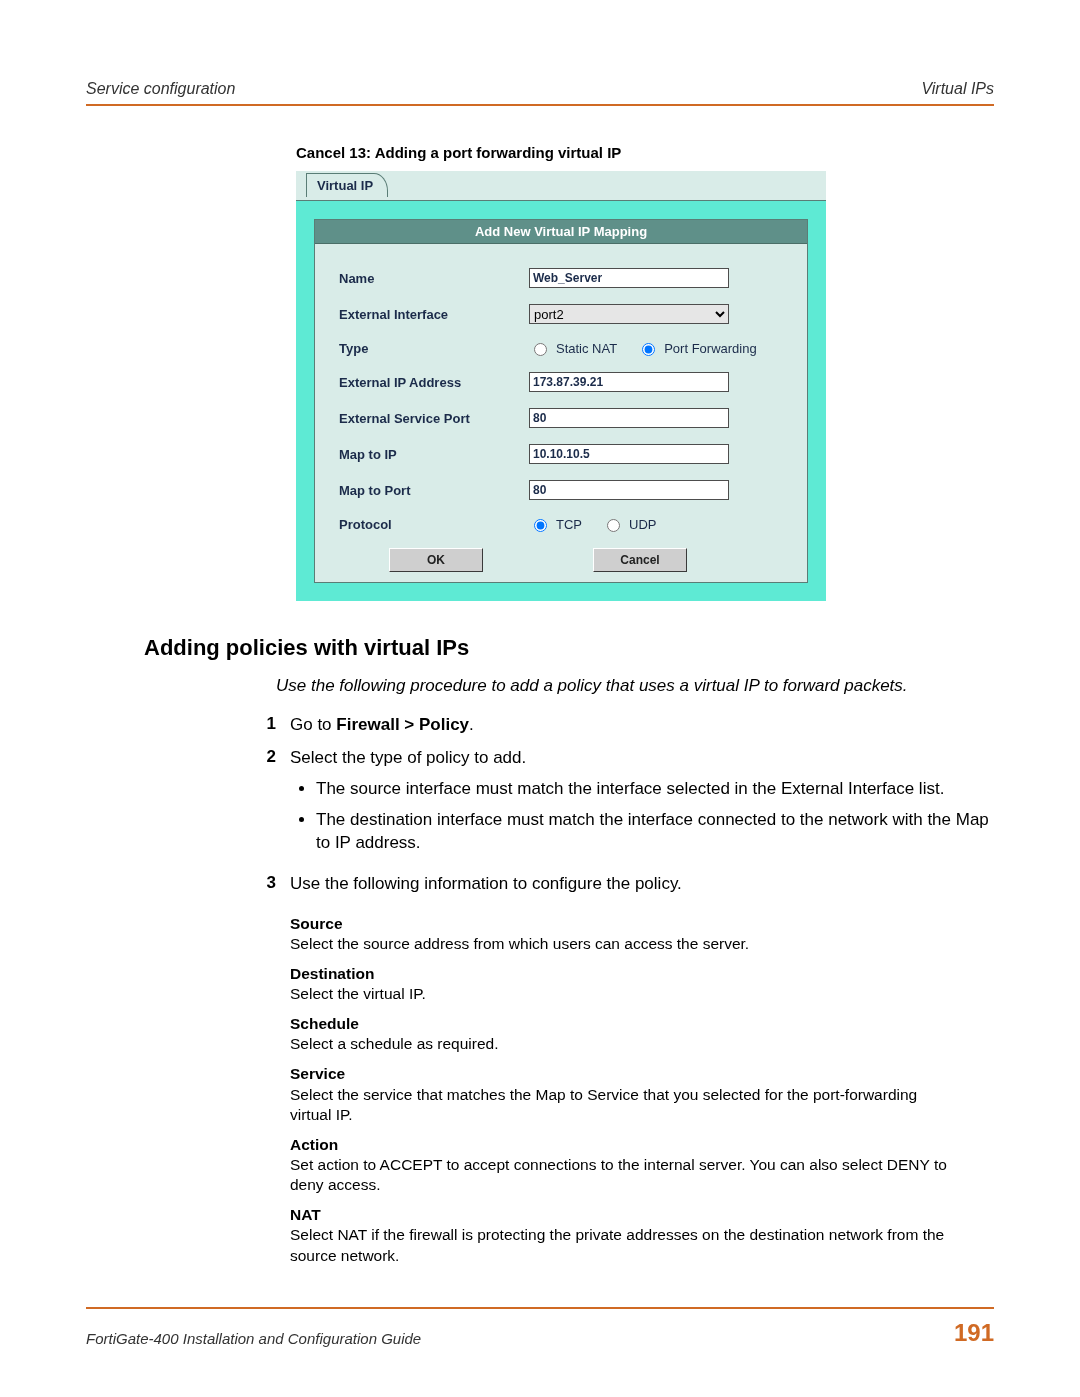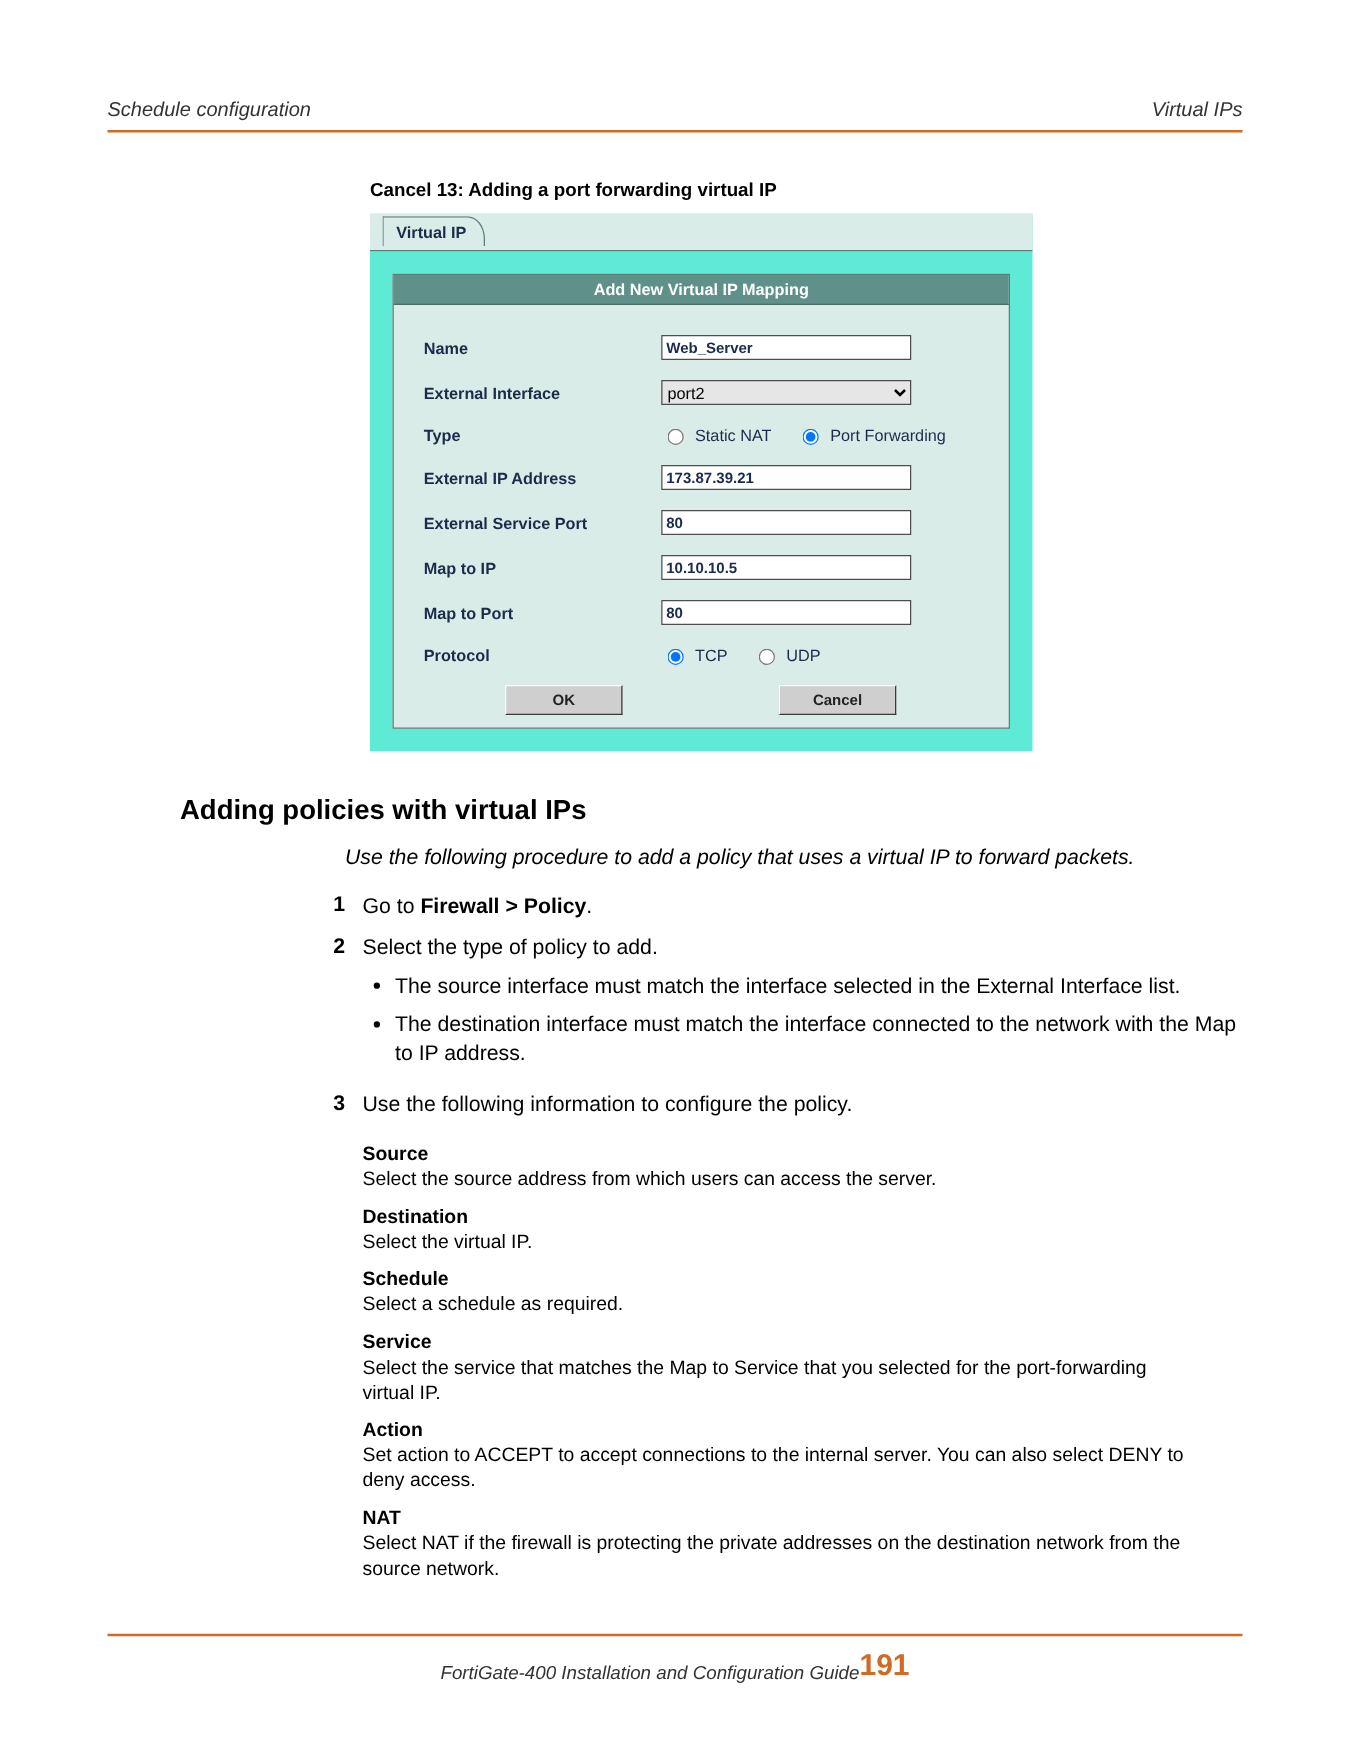--- a/index.html
+++ b/index.html
@@ -134,21 +134,20 @@
     height: 24px;
     background: #cfcfcf;
     border: 1px solid #3a3a3a;
     border-top-color: #fff;
     border-left-color: #fff;
     font-family: Verdana, sans-serif;
     font-weight: bold;
     font-size: 12px;
     color: #222;
     cursor: pointer;
-    margin-left: 15px;
   }
   
   .section-heading {
     font-family: Arial, sans-serif;
     font-weight: bold;
     font-size: 22px;
     margin: 34px 0 14px 58px;
   }
   .intro-line {
     margin: 0 0 16px 190px;
@@ -207,41 +206,41 @@
   .footer {
     position: absolute;
     left: 86px;
     right: 86px;
     bottom: 50px;
   }
   .footer-line {
     border-top: 2px solid #d06a24;
     padding-top: 10px;
     display: flex;
-    justify-content: center;
+    justify-content: space-between;
     align-items: flex-end;
   }
   .footer-left {
     font-style: italic;
     font-size: 15px;
     color: #333;
   }
   .footer-right {
     font-weight: bold;
     font-size: 24px;
     color: #d06a24;
   }
 </style>
 </head>
 <body>
 
 <div class="page">
 
   <div class="top-header">
-    <span>Schedule configuration</span>
+    <span>Service configuration</span>
     <span>Virtual IPs</span>
   </div>
 
   <div class="figure-caption">Cancel 13: Adding a port forwarding virtual IP</div>
 
   <div class="shot">
     <div class="tab-row">
       <div class="tab">Virtual IP</div>
       <div class="tab-baseline"></div>
     </div>

